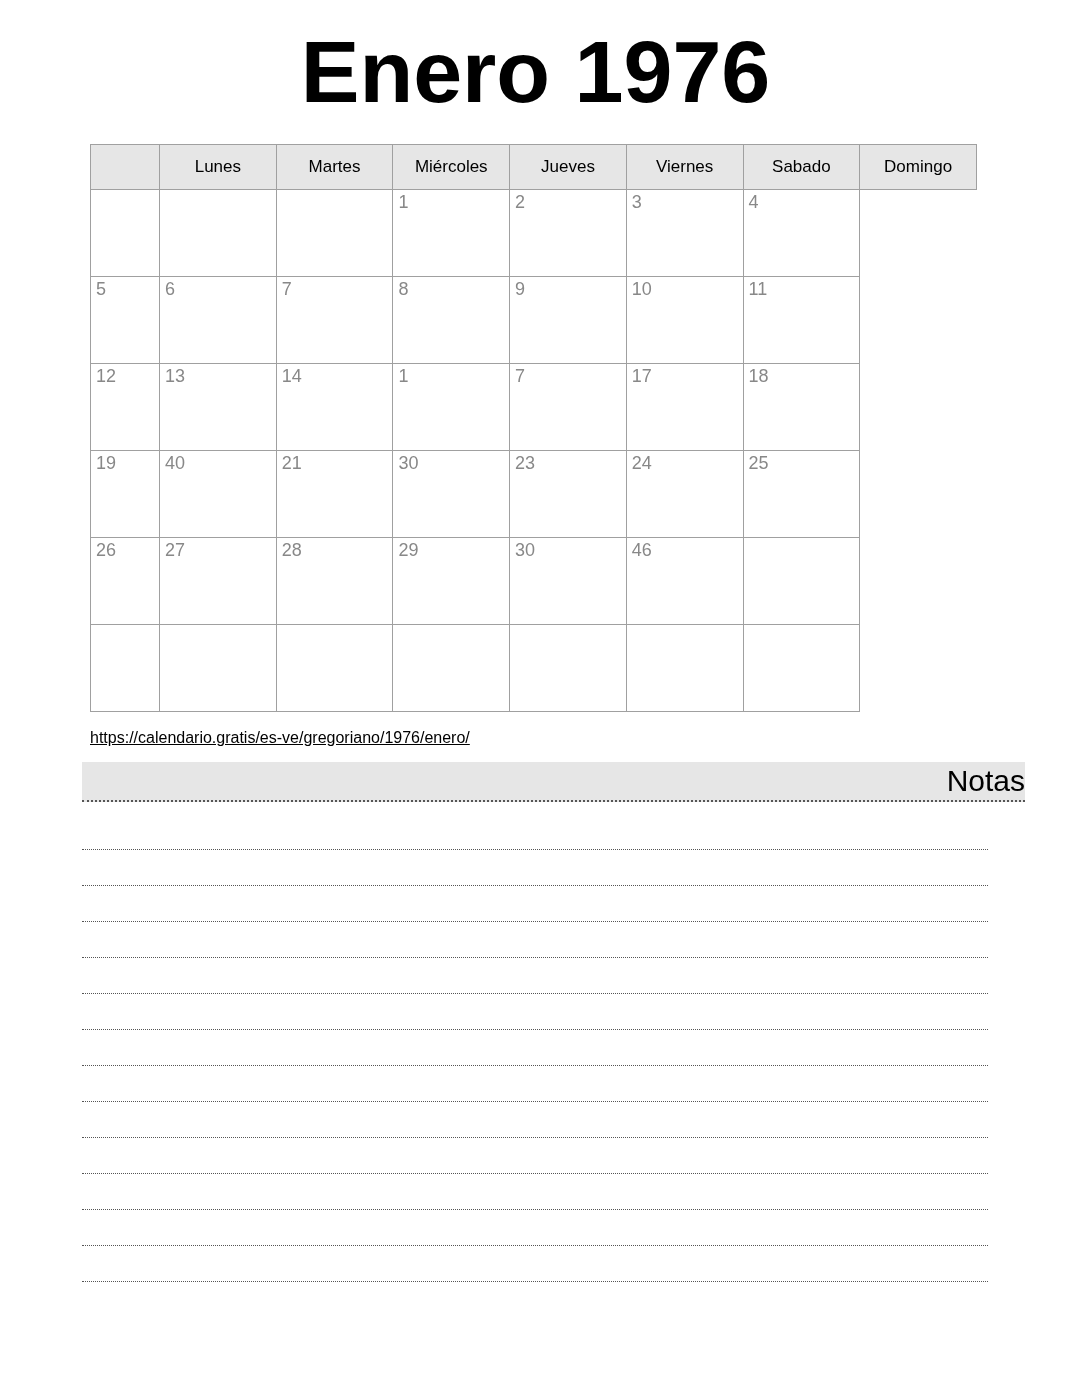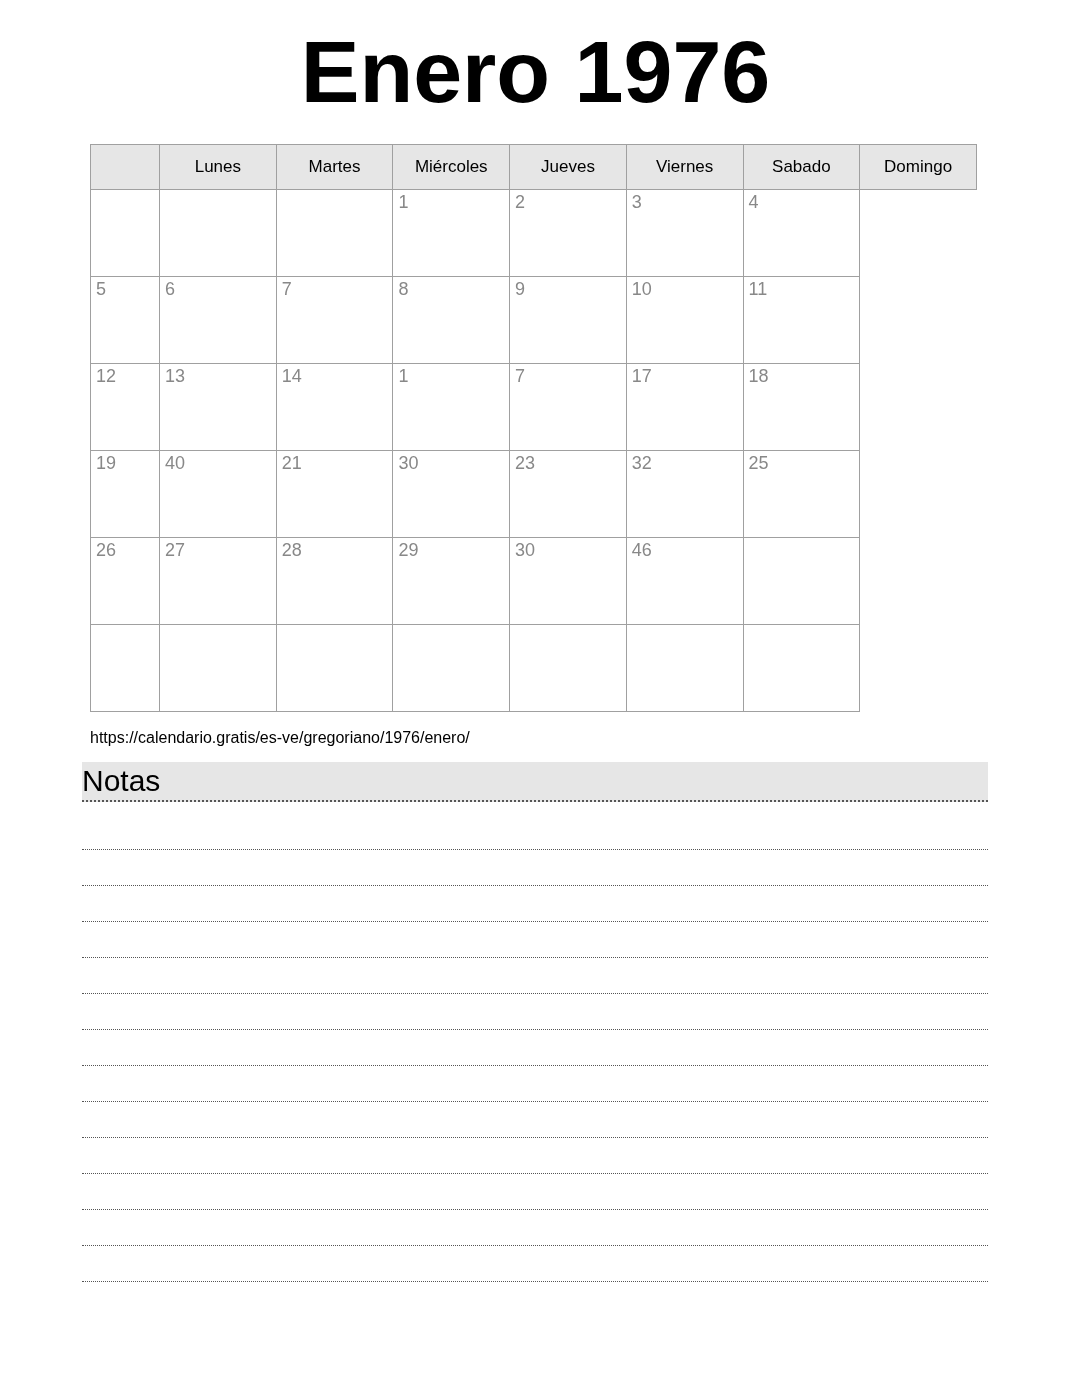--- a/index.html
+++ b/index.html
@@ -55,32 +55,34 @@
     text-align:left;
     padding:2px 0 0 5px;
     font-size:18px;
     color:var(--day-number);
   }
   .source-url{
     margin:6px 0 0 90px;
     font-size:16px;
     line-height:20px;
     color:#000;
+    text-decoration:underline;
   }
   .notes-header{
     margin:14px 0 12px 82px;
     width:906px;
     height:38px;
     background:var(--header-bg);
     border-bottom:2px dotted var(--note-line);
-    text-align:left;
+    text-align:right;
     font-size:30px;
     line-height:38px;
     color:#000;
     box-sizing:content-box;
+    padding-left:37px;
   }
   .notes-lines{
     margin-left:82px;
     width:906px;
   }
   .note-line{
     height:35px;
     border-bottom:1px dotted var(--note-line);
   }
 </style>
@@ -131,21 +133,21 @@
         <td>7</td>
         <td>17</td>
         <td>18</td>
       </tr>
       <tr class="week-row">
         <td>19</td>
         <td>40</td>
         <td>21</td>
         <td>30</td>
         <td>23</td>
-        <td>32</td>
+        <td>24</td>
         <td>25</td>
       </tr>
       <tr class="week-row">
         <td>26</td>
         <td>27</td>
         <td>28</td>
         <td>29</td>
         <td>30</td>
         <td>46</td>
         <td></td>

